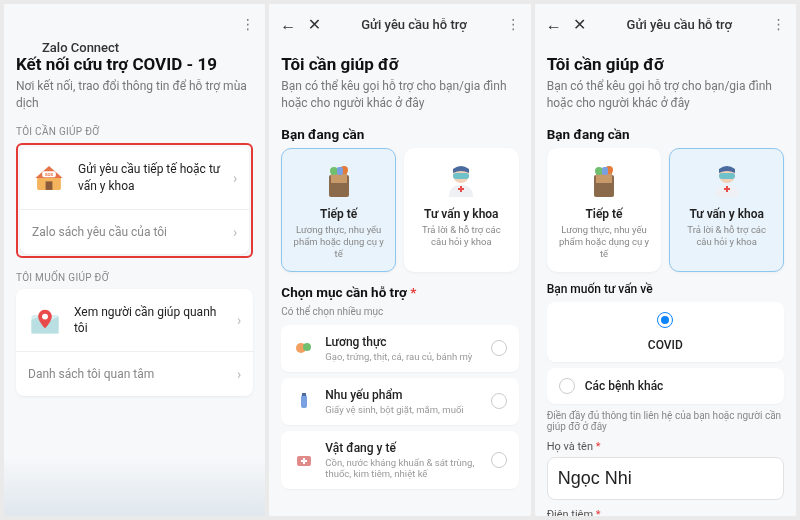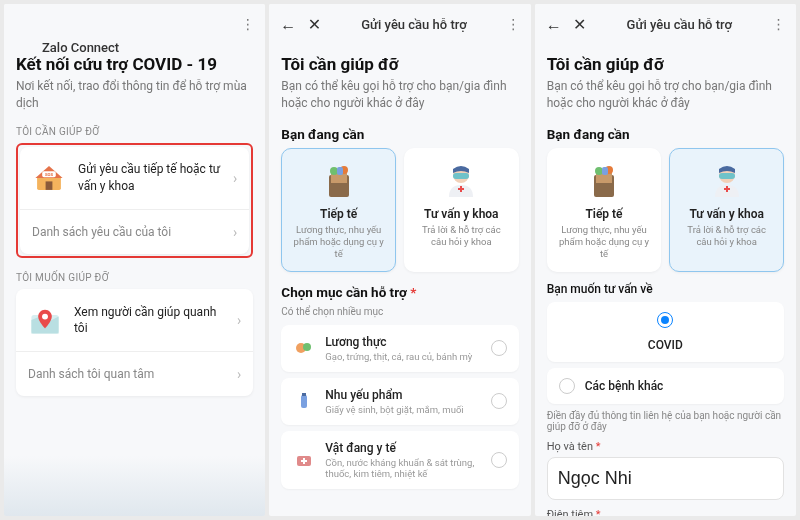--- a/index.html
+++ b/index.html
@@ -139,21 +139,21 @@
               <polygon points="20,6 4,20 36,20" fill="#e5734a"></polygon>
               <rect x="12" y="12" width="16" height="7" rx="2" fill="#fff"></rect>
               <text x="20" y="17.5" font-size="5" text-anchor="middle" fill="#e5734a" font-weight="700">SOS</text>
               <rect x="16" y="24" width="8" height="10" fill="#8a5a3a"></rect>
             </svg>
           </div>
           <div class="txt">Gửi yêu cầu tiếp tế hoặc tư vấn y khoa</div>
           <span class="chev">›</span>
         </div>
         <div class="card-row">
-          <div class="txt muted">Danh sách yêu cầu của tôi</div>
+          <div class="txt muted">Zalo sách yêu cầu của tôi</div>
           <span class="chev">›</span>
         </div>
       </div>
     </div>
 
     <div class="section-label">TÔI MUỐN GIÚP ĐỠ</div>
     <div class="card">
       <div class="card-row">
         <div class="icon-box">
           <svg viewBox="0 0 40 40" width="34" height="34">

